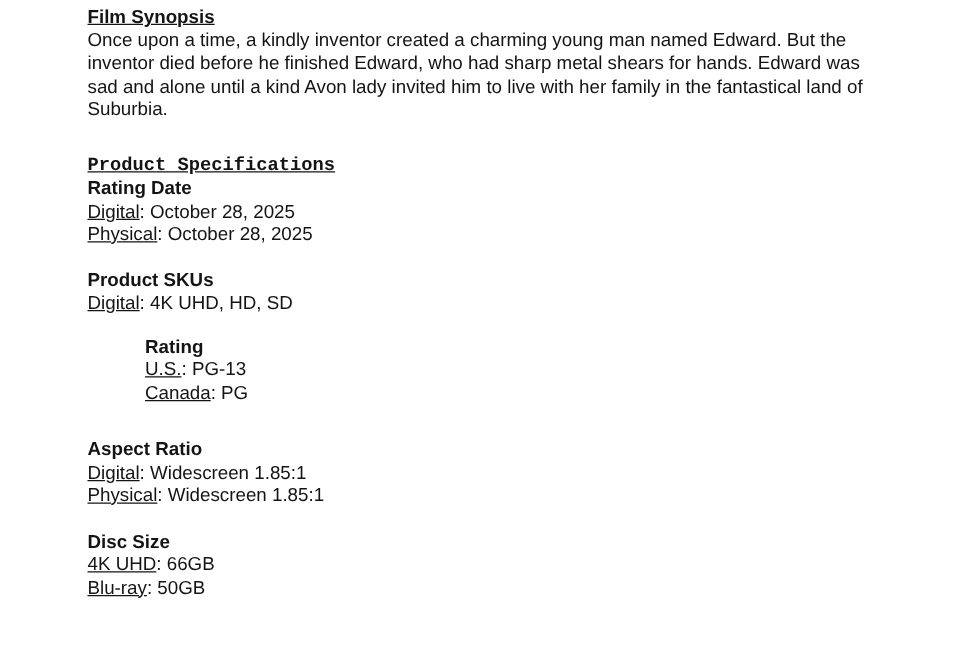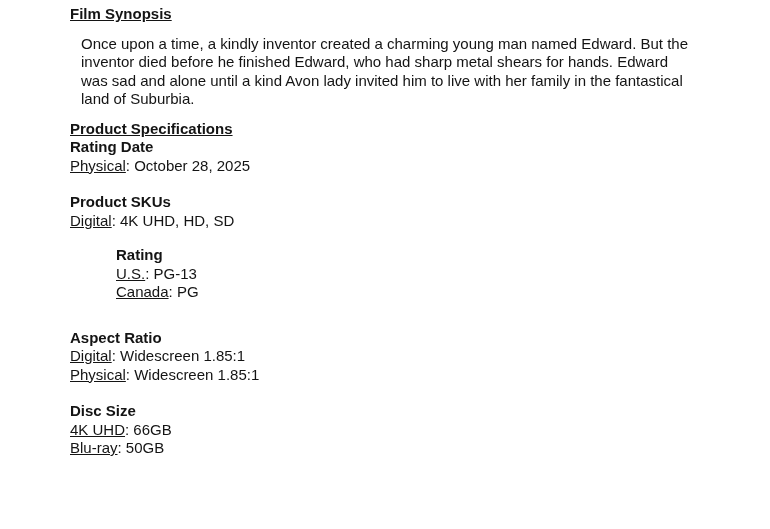--- a/index.html
+++ b/index.html
@@ -27,55 +27,56 @@
   h2, h3 {
     font-size: 15px;
     line-height: 18.5px;
     font-weight: bold;
     margin: 0;
   }
   .h-underline {
     text-decoration: underline;
   }
   p.synopsis-body {
-    margin: 11px;
+    margin: 0;
     max-width: 632px;
   }
   .row {
     margin: 0;
   }
   .u {
     text-decoration: underline;
   }
   .sep {
     white-space: pre;
   }
   .spec { margin-top: 18px; }
   .spec.first { margin-top: 0; }
   .spec.gap-lg { margin-top: 22px; }
   .spec.gap-md { margin-top: 16px; margin-left: 46px; }
   .spec.gap-md2 { margin-top: 27px; }
-  .specs-heading { margin-top: 2px; }
+  .specs-heading { margin-top: 26px; font-family: Liberation Mono, monospace; }
   .row.row-spaced { margin-top: 2px; }
 </style>
 </head>
 <body>
 
 <div class="page">
 
   <section>
     <h2 class="h-underline">Film Synopsis</h2>
     <p class="synopsis-body">Once upon a time, a kindly inventor created a charming young man named Edward. But the inventor died before he finished Edward, who had sharp metal shears for hands. Edward was sad and alone until a kind Avon lady invited him to live with her family in the fantastical land of Suburbia.</p>
   </section>
 
   <section>
     <h2 class="h-underline specs-heading">Product Specifications</h2>
 
     <div class="spec first">
       <h3>Rating Date</h3>
+      <div class="row"><span class="u">Digital</span><span class="sep">: </span><span>October 28, 2025</span></div>
       <div class="row"><span class="u">Physical</span><span class="sep">: </span><span>October 28, 2025</span></div>
     </div>
 
     <div class="spec">
       <h3>Product SKUs</h3>
       <div class="row"><span class="u">Digital</span><span class="sep">: </span><span>4K UHD, HD, SD</span></div>
     </div>
 
 
     <div class="spec gap-md">

